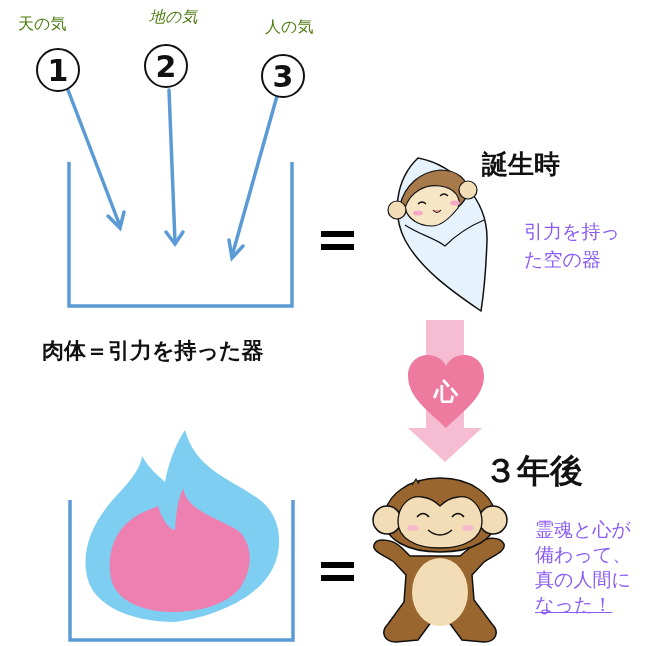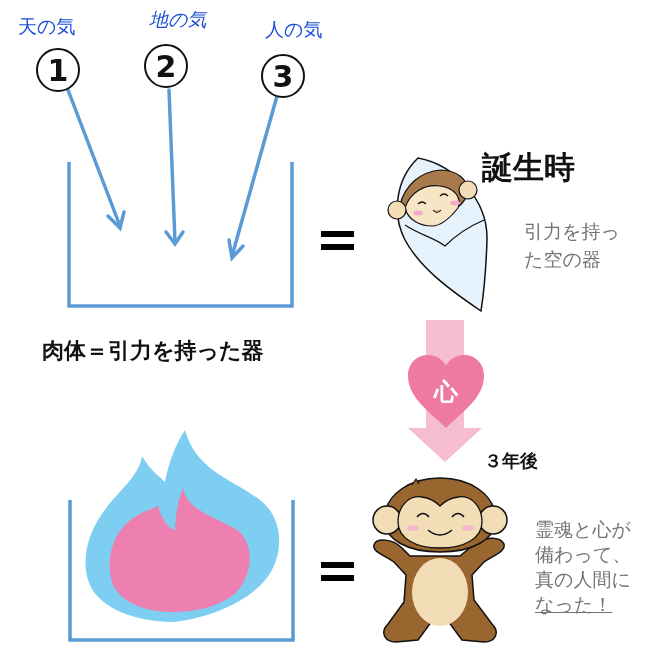--- a/index.html
+++ b/index.html
@@ -1,21 +1,21 @@
 <!DOCTYPE html>
 <html><head>
 <meta charset="utf-8">
 <style>
   html, body { margin: 0; padding: 0; background: #ffffff; }
   body { width: 670px; height: 646px; position: relative; overflow: hidden;
          font-family: "DejaVu Sans", "Liberation Sans", sans-serif; color: #111; }
   .abs { position: absolute; }
-  .label-top { font-size: 19px; color: #1d4ed8; white-space: nowrap; }
+  .label-top { font-size: 16px; color: #4d7c0f; white-space: nowrap; }
   .heading { font-weight: bold; white-space: nowrap; color: #111; }
-  .body-text { font-size: 19px; line-height: 26px; color: #737373; white-space: pre; }
+  .body-text { font-size: 19px; line-height: 26px; color: #8b5cf6; white-space: pre; }
   svg { position: absolute; left: 0; top: 0; }
   .heart-char { font-weight: bold; color: #fff; font-size: 24px; }
 </style>
 </head>
 <body>
 
 <svg width="670" height="646" viewBox="0 0 670 646">
 
   <g stroke="#5b9bd5" stroke-width="3.5" fill="none">
     <polyline points="69,162 69,306 292,306 292,162"></polyline>
@@ -94,23 +94,23 @@
 <div class="abs label-top" style="left:18px; top:14px;">天の気</div>
 <div class="abs label-top" style="left:149px; top:7px;font-style:italic;">地の気</div>
 <div class="abs label-top" style="left:265px; top:17px;">人の気</div>
 
 <div class="abs" style="left:37px; top:49px; width:42px; height:42px; display:flex; align-items:center; justify-content:center; font-weight:bold; font-size:30px;">1</div>
 <div class="abs" style="left:145px; top:45px; width:42px; height:42px; display:flex; align-items:center; justify-content:center; font-weight:bold; font-size:30px;">2</div>
 <div class="abs" style="left:262px; top:55px; width:42px; height:42px; display:flex; align-items:center; justify-content:center; font-weight:bold; font-size:30px;">3</div>
 
 <div class="abs heading" style="left:42px; top:324px; font-size:22px;margin-top:12px;">肉体＝引力を持った器</div>
 
-<div class="abs heading" style="left:482px; top:147px; font-size:31px;">誕生時</div>
+<div class="abs heading" style="left:482px; top:147px; font-size:26px;">誕生時</div>
 <div class="abs body-text" style="left:524px; top:218px;">引力を持っ</div>
 <div class="abs body-text" style="left:524px; top:246px;">た空の器</div>
 
 <div class="abs heart-char" style="left:434px; top:376px;">心</div>
 
-<div class="abs heading" style="left:484px; top:449px; font-size:18px;">３年後</div>
+<div class="abs heading" style="left:484px; top:449px; font-size:33px;">３年後</div>
 <div class="abs body-text" style="left:535px; top:516px;text-align:right;">霊魂と心が</div>
 <div class="abs body-text" style="left:535px; top:541px;">備わって、</div>
 <div class="abs body-text" style="left:535px; top:566px;">真の人間に</div>
 <div class="abs body-text" style="left:535px; top:591px;text-decoration:underline;">なった！</div>
 
 </body></html>

